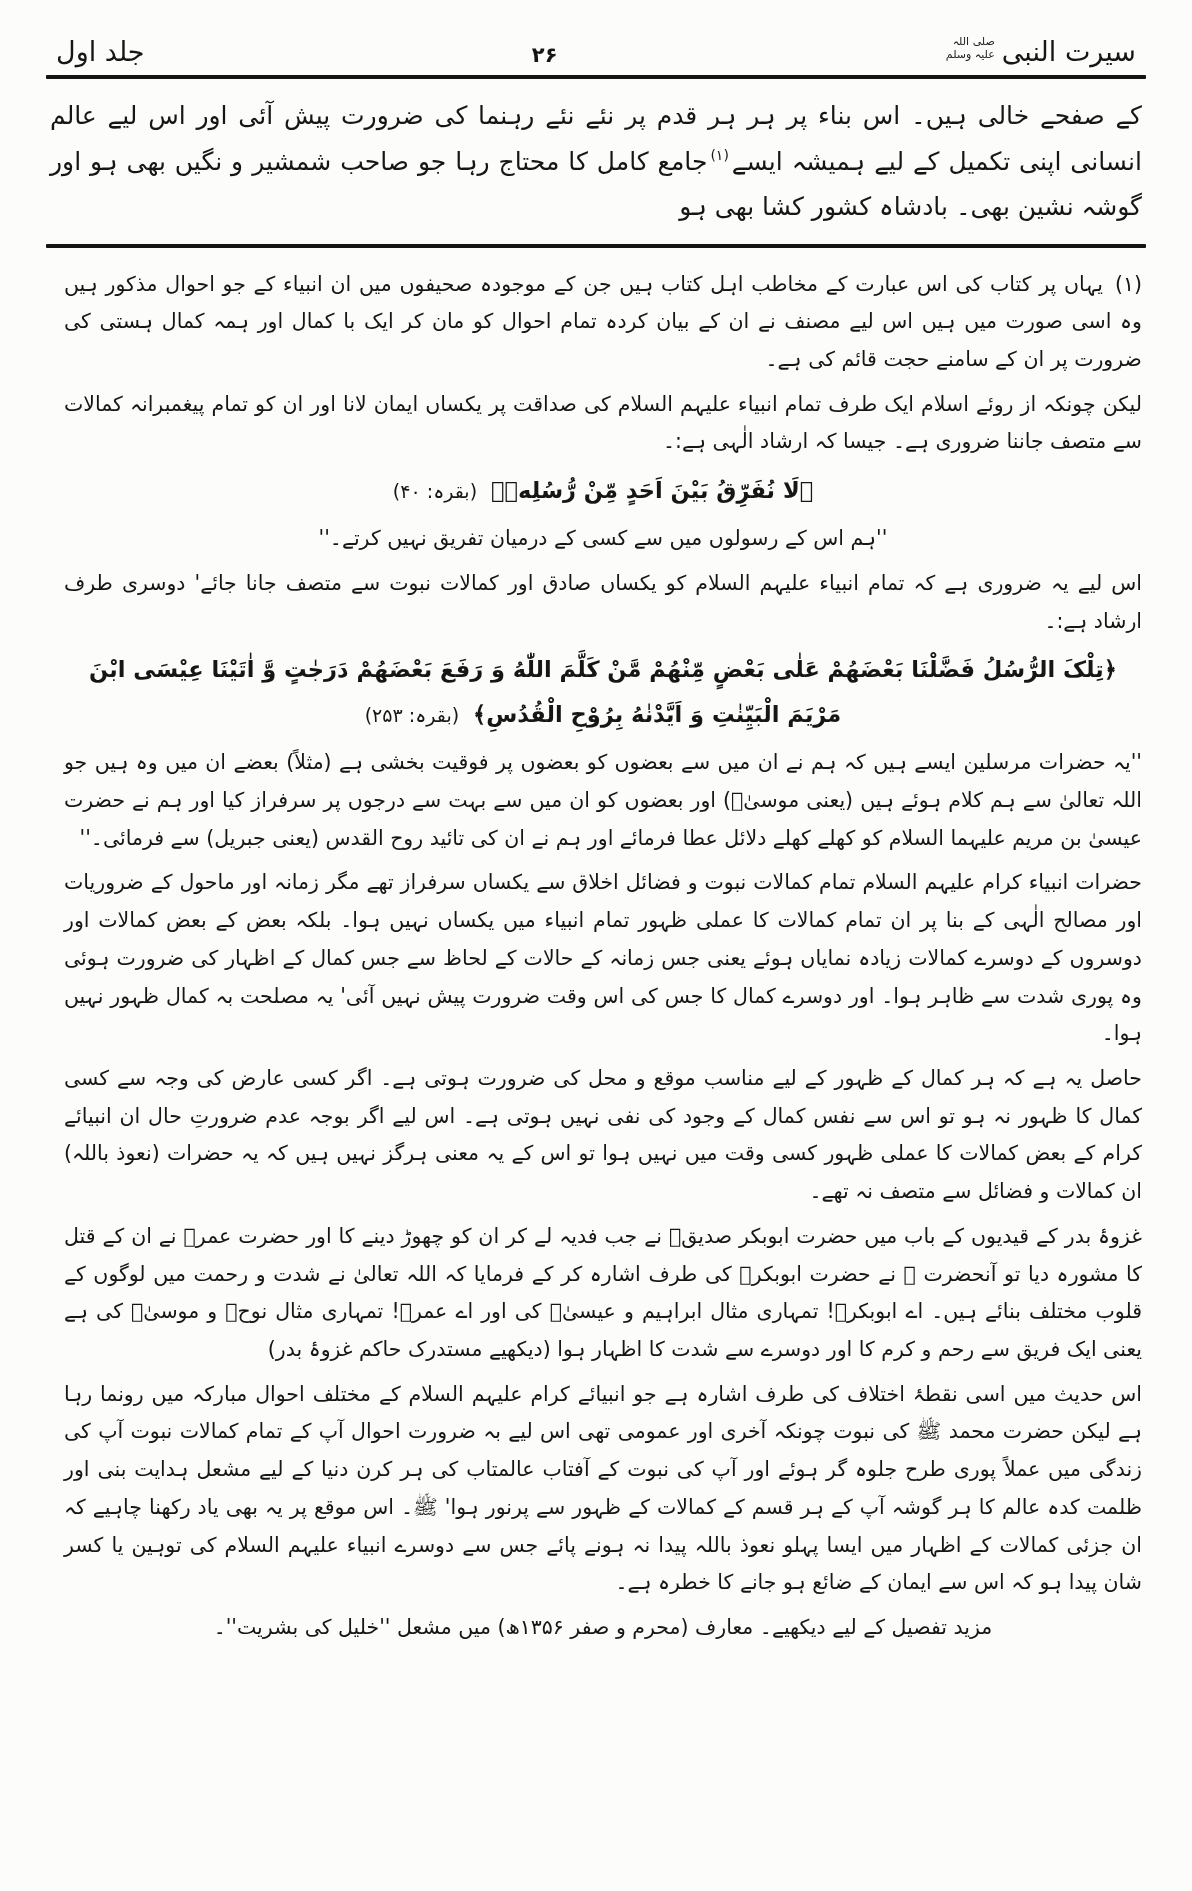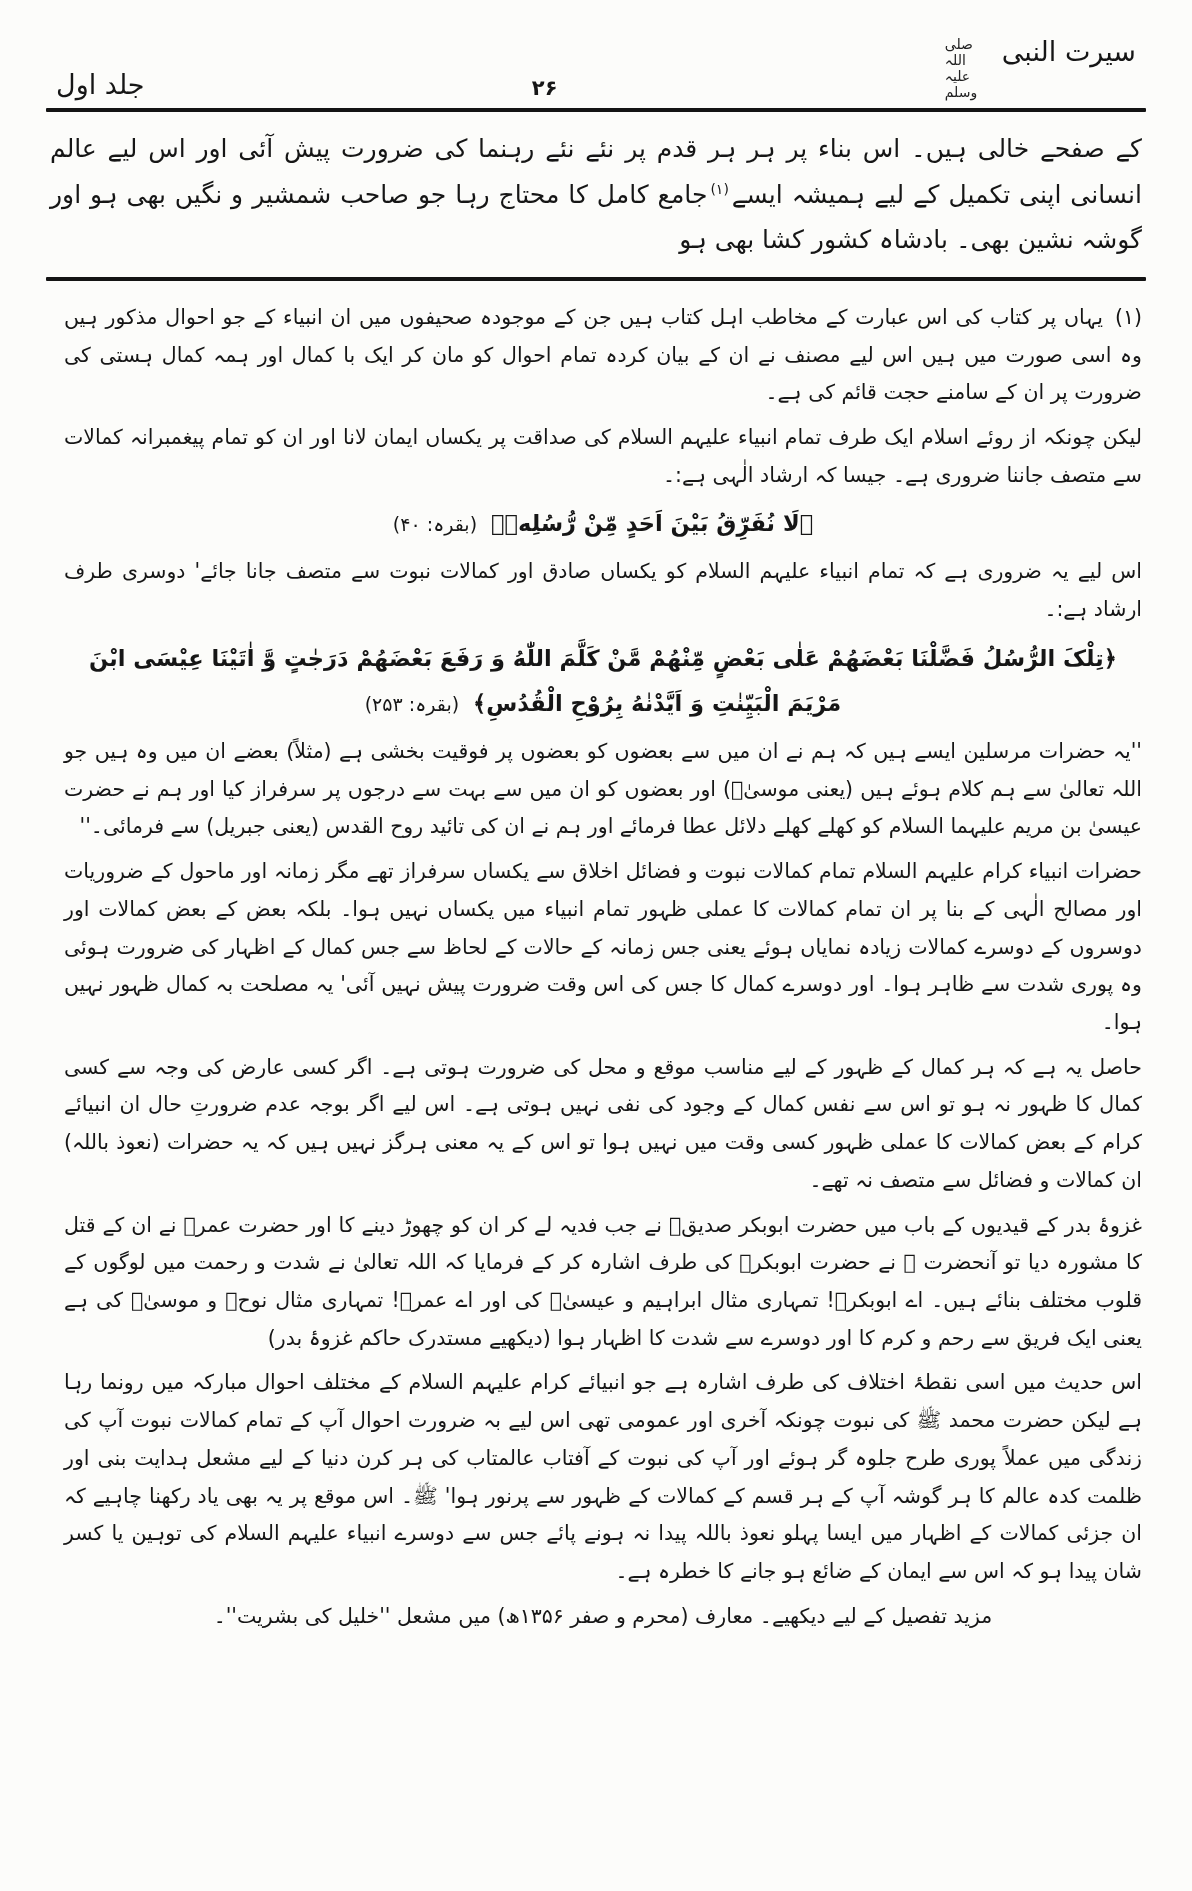--- a/index.html
+++ b/index.html
@@ -14,22 +14,22 @@
     padding:30px 46px 20px 46px;
     overflow:hidden;
   }
   
   .hdr{
     display:flex;justify-content:space-between;align-items:flex-end;
     direction:rtl;padding:6px 10px 8px 10px;
   }
   .hdr-title{font-size:27px;white-space:nowrap;}
   .hdr-salutation{
-    display:inline-block;width:50px;font-size:14px;line-height:1.15;
-    text-align:left;vertical-align:top;margin-right:7px;color:#222;
+    display:inline-block;width:50px;font-size:11px;line-height:1.15;
+    text-align:right;vertical-align:top;margin-right:7px;color:#222;
   }
   .hdr-page-num{font-size:21px;font-weight:bold;letter-spacing:2px;}
   .hdr-volume{font-size:27px;white-space:nowrap;text-align:right;}
   
   .rule{height:4px;background:#141414;border-radius:1px;}
   .rule.thin-shadow{box-shadow:0 6px 0 -5px #141414;}
   
   .main-text{
     direction:rtl;text-align:justify;
     font-size:25px;line-height:1.82;
@@ -78,20 +78,21 @@
   <div class="rule"></div>
 
   <section class="footnote">
     <p>
       <span class="fn-marker">(۱)</span><span>یہاں پر کتاب کی اس عبارت کے مخاطب اہل کتاب ہیں جن کے موجودہ صحیفوں میں ان انبیاء کے جو احوال مذکور ہیں وہ اسی صورت میں ہیں اس لیے مصنف نے ان کے بیان کردہ تمام احوال کو مان کر ایک با کمال اور ہمہ کمال ہستی کی ضرورت پر ان کے سامنے حجت قائم کی ہے۔</span>
     </p>
     <p>لیکن چونکہ از روئے اسلام ایک طرف تمام انبیاء علیہم السلام کی صداقت پر یکساں ایمان لانا اور ان کو تمام پیغمبرانہ کمالات سے متصف جاننا ضروری ہے۔ جیسا کہ ارشاد الٰہی ہے:۔</p>
     <p class="verse">
       <span>﴿لَا نُفَرِّقُ بَیْنَ اَحَدٍ مِّنْ رُّسُلِهٖ﴾</span><span class="citation">(بقرہ: ۴۰)</span>
     </p>
+    <p class="centered">''ہم اس کے رسولوں میں سے کسی کے درمیان تفریق نہیں کرتے۔''</p>
     <p>اس لیے یہ ضروری ہے کہ تمام انبیاء علیہم السلام کو یکساں صادق اور کمالات نبوت سے متصف جانا جائے' دوسری طرف ارشاد ہے:۔</p>
     <p class="verse">
       <span>﴿تِلْکَ الرُّسُلُ فَضَّلْنَا بَعْضَهُمْ عَلٰی بَعْضٍ مِّنْهُمْ مَّنْ کَلَّمَ اللّٰهُ وَ رَفَعَ بَعْضَهُمْ دَرَجٰتٍ وَّ اٰتَیْنَا عِیْسَی ابْنَ مَرْیَمَ الْبَیِّنٰتِ وَ اَیَّدْنٰهُ بِرُوْحِ الْقُدُسِ﴾</span><span class="citation">(بقرہ: ۲۵۳)</span>
     </p>
     <p>''یہ حضرات مرسلین ایسے ہیں کہ ہم نے ان میں سے بعضوں کو بعضوں پر فوقیت بخشی ہے (مثلاً) بعضے ان میں وہ ہیں جو اللہ تعالیٰ سے ہم کلام ہوئے ہیں (یعنی موسیٰؑ) اور بعضوں کو ان میں سے بہت سے درجوں پر سرفراز کیا اور ہم نے حضرت عیسیٰ بن مریم علیہما السلام کو کھلے کھلے دلائل عطا فرمائے اور ہم نے ان کی تائید روح القدس (یعنی جبریل) سے فرمائی۔''</p>
     <p>حضرات انبیاء کرام علیہم السلام تمام کمالات نبوت و فضائل اخلاق سے یکساں سرفراز تھے مگر زمانہ اور ماحول کے ضروریات اور مصالح الٰہی کے بنا پر ان تمام کمالات کا عملی ظہور تمام انبیاء میں یکساں نہیں ہوا۔ بلکہ بعض کے بعض کمالات اور دوسروں کے دوسرے کمالات زیادہ نمایاں ہوئے یعنی جس زمانہ کے حالات کے لحاظ سے جس کمال کے اظہار کی ضرورت ہوئی وہ پوری شدت سے ظاہر ہوا۔ اور دوسرے کمال کا جس کی اس وقت ضرورت پیش نہیں آئی' یہ مصلحت بہ کمال ظہور نہیں ہوا۔</p>
     <p>حاصل یہ ہے کہ ہر کمال کے ظہور کے لیے مناسب موقع و محل کی ضرورت ہوتی ہے۔ اگر کسی عارض کی وجہ سے کسی کمال کا ظہور نہ ہو تو اس سے نفس کمال کے وجود کی نفی نہیں ہوتی ہے۔ اس لیے اگر بوجہ عدم ضرورتِ حال ان انبیائے کرام کے بعض کمالات کا عملی ظہور کسی وقت میں نہیں ہوا تو اس کے یہ معنی ہرگز نہیں ہیں کہ یہ حضرات (نعوذ باللہ) ان کمالات و فضائل سے متصف نہ تھے۔</p>
     <p>غزوۂ بدر کے قیدیوں کے باب میں حضرت ابوبکر صدیقؓ نے جب فدیہ لے کر ان کو چھوڑ دینے کا اور حضرت عمرؓ نے ان کے قتل کا مشورہ دیا تو آنحضرت ﷺ نے حضرت ابوبکرؓ کی طرف اشارہ کر کے فرمایا کہ اللہ تعالیٰ نے شدت و رحمت میں لوگوں کے قلوب مختلف بنائے ہیں۔ اے ابوبکرؓ! تمہاری مثال ابراہیم و عیسیٰؑ کی اور اے عمرؓ! تمہاری مثال نوحؑ و موسیٰؑ کی ہے یعنی ایک فریق سے رحم و کرم کا اور دوسرے سے شدت کا اظہار ہوا (دیکھیے مستدرک حاکم غزوۂ بدر)</p>
     <p>اس حدیث میں اسی نقطۂ اختلاف کی طرف اشارہ ہے جو انبیائے کرام علیہم السلام کے مختلف احوال مبارکہ میں رونما رہا ہے لیکن حضرت محمد ﷺ کی نبوت چونکہ آخری اور عمومی تھی اس لیے بہ ضرورت احوال آپ کے تمام کمالات نبوت آپ کی زندگی میں عملاً پوری طرح جلوہ گر ہوئے اور آپ کی نبوت کے آفتاب عالمتاب کی ہر کرن دنیا کے لیے مشعل ہدایت بنی اور ظلمت کدہ عالم کا ہر گوشہ آپ کے ہر قسم کے کمالات کے ظہور سے پرنور ہوا' ﷺ۔ اس موقع پر یہ بھی یاد رکھنا چاہیے کہ ان جزئی کمالات کے اظہار میں ایسا پہلو نعوذ باللہ پیدا نہ ہونے پائے جس سے دوسرے انبیاء علیہم السلام کی توہین یا کسر شان پیدا ہو کہ اس سے ایمان کے ضائع ہو جانے کا خطرہ ہے۔</p>
     <p class="last-note">مزید تفصیل کے لیے دیکھیے۔ معارف (محرم و صفر ۱۳۵۶ھ) میں مشعل ''خلیل کی بشریت''۔</p>

